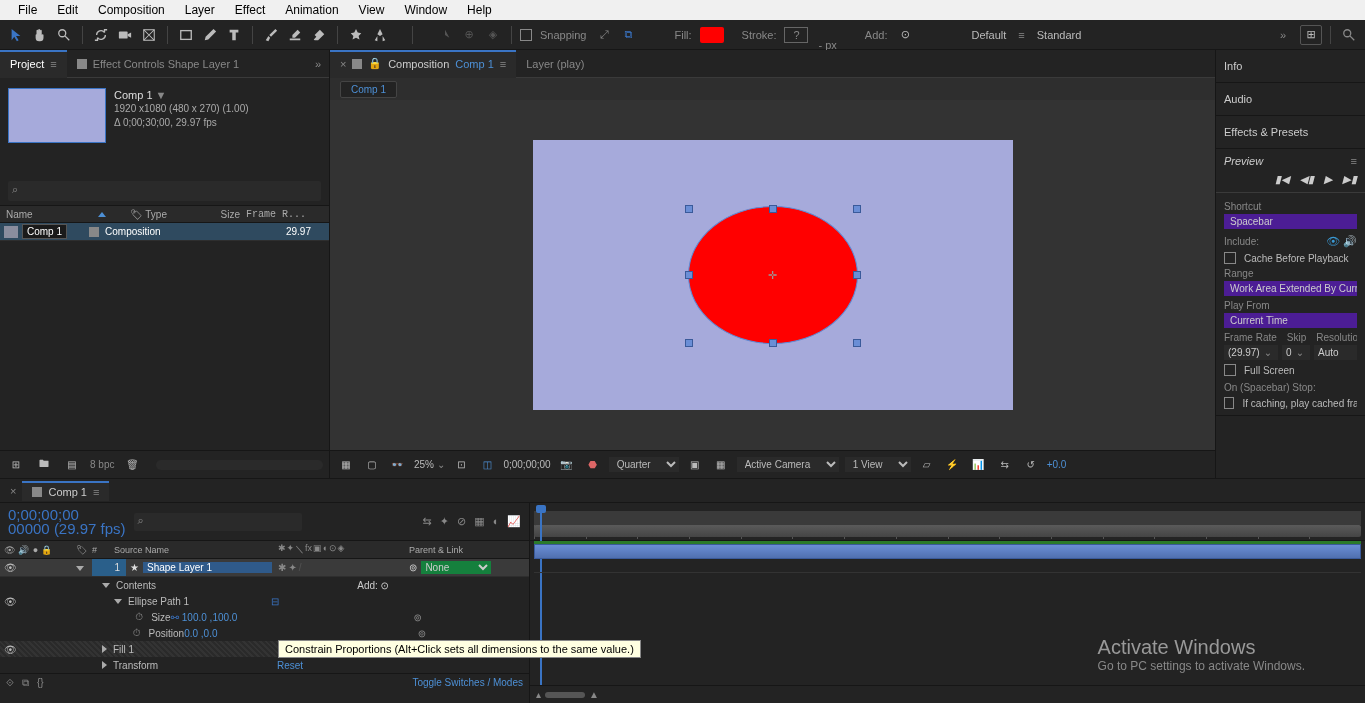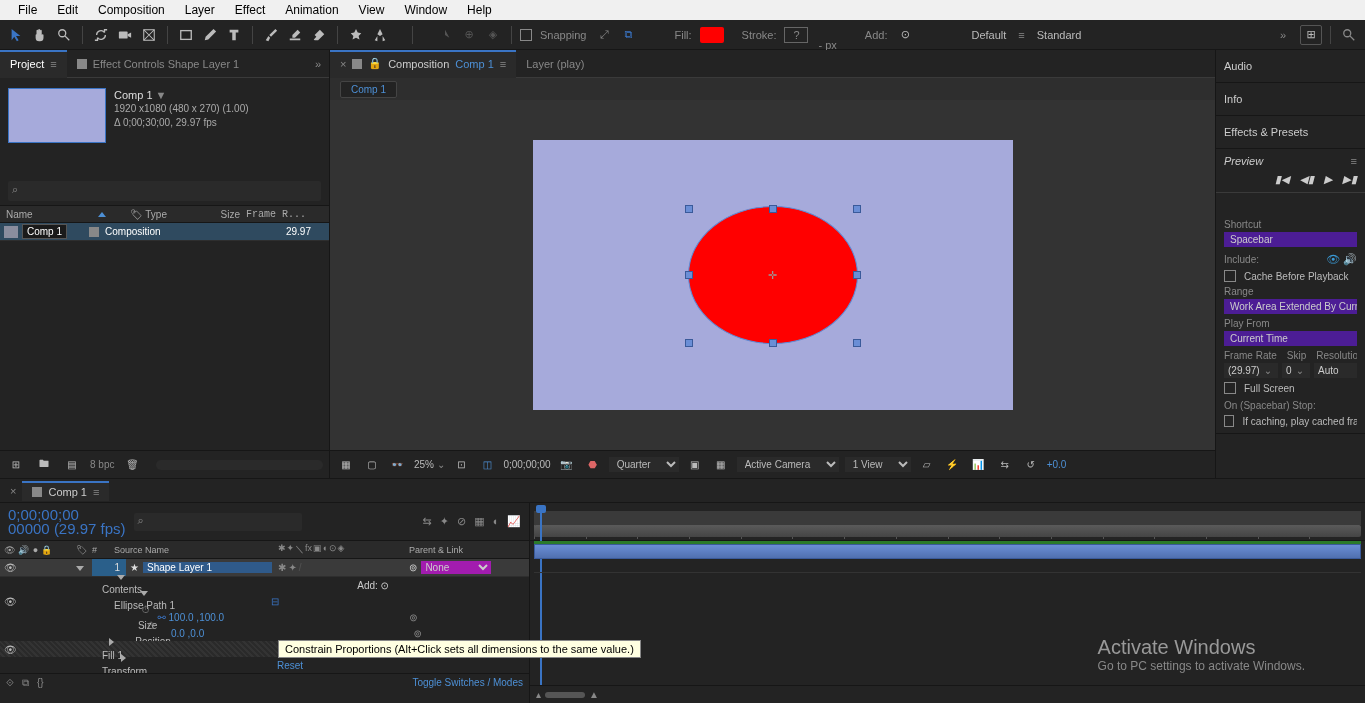--- a/index.html
+++ b/index.html
@@ -88,26 +88,26 @@
 .timecode { color: #3a74c4; font-size: 15px; line-height: 14px; }
 .tl-search { flex: 1; background: #2a2a2a; border: none; color: #bbb; height: 18px; padding: 0 18px; border-radius: 2px; font-size:10px; }
 .tl-hdr-icons { display: flex; gap: 8px; color: #888; }
 .tl-cols { height: 18px; background: #2a2a2a; display: flex; align-items: center; font-size: 9px; color: #aaa; border-bottom: 1px solid #161616; }
 .layer-row { height: 18px; display: flex; align-items: center; font-size: 10px; border-bottom: 1px solid #2e2e2e; }
 .lr-av { width: 76px; display: flex; gap: 3px; padding-left: 4px; color:#bbb; }
 .lr-num { width: 34px; text-align: center; color: #ddd; background:#2a5f8a; height:100%; display:flex; align-items:center; justify-content:flex-end; padding-right:6px; }
 .lr-name { flex: 1; padding-left: 4px; display: flex; align-items: center; gap: 4px; }
 .lr-switches { width: 135px; color: #888; display:flex; gap:2px; align-items:center; padding-left:4px; }
 .lr-parent { width: 120px; color: #ccc; display:flex; align-items:center; gap:4px; font-size:10px; }
-.lr-parent select { background:#a21caf; border:none; color:#ccc; font-size:10px; width:70px; }
+.lr-parent select { background:#15803d; border:none; color:#ccc; font-size:10px; width:70px; }
 .layer-row.selected { background: #3a3a3a; }
 .layer-row.selected .lr-name-box { background:#2f5a8a; padding:0 60px 0 4px; color:#fff; }
 .prop-row { height: 16px; display: flex; align-items: center; font-size: 10px; color: #bbb; }
 .prop-row .pr-av { width: 76px; padding-left: 4px; }
-.prop-row .pr-label { padding-left: 4px; display:flex; align-items:center; gap:4px;flex-direction:column; }
+.prop-row .pr-label { padding-left: 4px; display:flex; align-items:center; gap:4px; }
 .prop-row .pr-val { color: #4d90d6; }
 .prop-row .pr-icon { color: #888; margin-right: 4px; }
 .twirl { display: inline-block; width: 0; height: 0; border-top: 4px solid transparent; border-bottom: 4px solid transparent; border-left: 5px solid #aaa; margin-right: 2px; }
 .twirl.open { border-left: none; border-top: 5px solid #aaa; border-right: 4px solid transparent; border-bottom: none; border-left: 4px solid transparent; }
 .tl-foot { height: 18px; background: #232323; border-top: 1px solid #161616; display: flex; align-items: center; padding: 0 6px; color: #888; font-size: 10px; gap: 8px; }
 .tl-foot .right { margin-left: auto; color:#4d90d6; }
 
 
 .time-ruler { position: absolute; top: 0; left: 0; right: 0; height: 38px; border-bottom: 1px solid #161616; }
 .ruler-main { position:absolute; top: 8px; left: 4px; right: 4px; height: 14px; background: #3a3a3a; }
@@ -368,41 +368,41 @@
       <span class="tool-icon">⚡</span>
       <span class="tool-icon">📊</span>
       <span class="tool-icon">⇆</span>
       <span class="tool-icon">↺</span>
       <span class="blue-link">+0.0</span>
     </div>
   </div>
 
   <div class="right-col">
     <div class="rpanel">
+        <div class="rpanel-title hdr">Info</div>
+      </div>
+    <div class="rpanel">
         <div class="rpanel-title hdr">Audio</div>
-      </div>
-    <div class="rpanel">
-        <div class="rpanel-title hdr">Info</div>
       </div>
     <div class="rpanel">
         <div class="rpanel-title hdr">Effects &amp; Presets</div>
       </div>
     <div class="rpanel" style="border-bottom:1px solid #3a3a3a;font-style:italic;">
       <div class="rpanel-title">
           <span>Preview</span>
           <span style="color:#888">≡</span>
         </div>
       <div class="preview-row">
         <span>▮◀</span>
         <span>◀▮</span>
         <span>▶</span>
         <span>▶▮</span>
       </div>
     </div>
-    <div class="rpanel" style="padding-top:4px;margin-top:18px;">
+    <div class="rpanel" style="padding-top:4px;">
       <label>Shortcut</label>
       <div class="val">Spacebar</div>
       <div style="display:flex; justify-content:space-between; align-items:center; margin-top:6px;">
         <label style="margin-top:0">Include:</label>
         <span><span style="color:#3a9ad6">👁</span> <span style="color:#3a9ad6">🔊</span></span>
       </div>
       <div class="check-row">
           <span class="checkbox"></span>
           <span>Cache Before Playback</span>
         </div>

